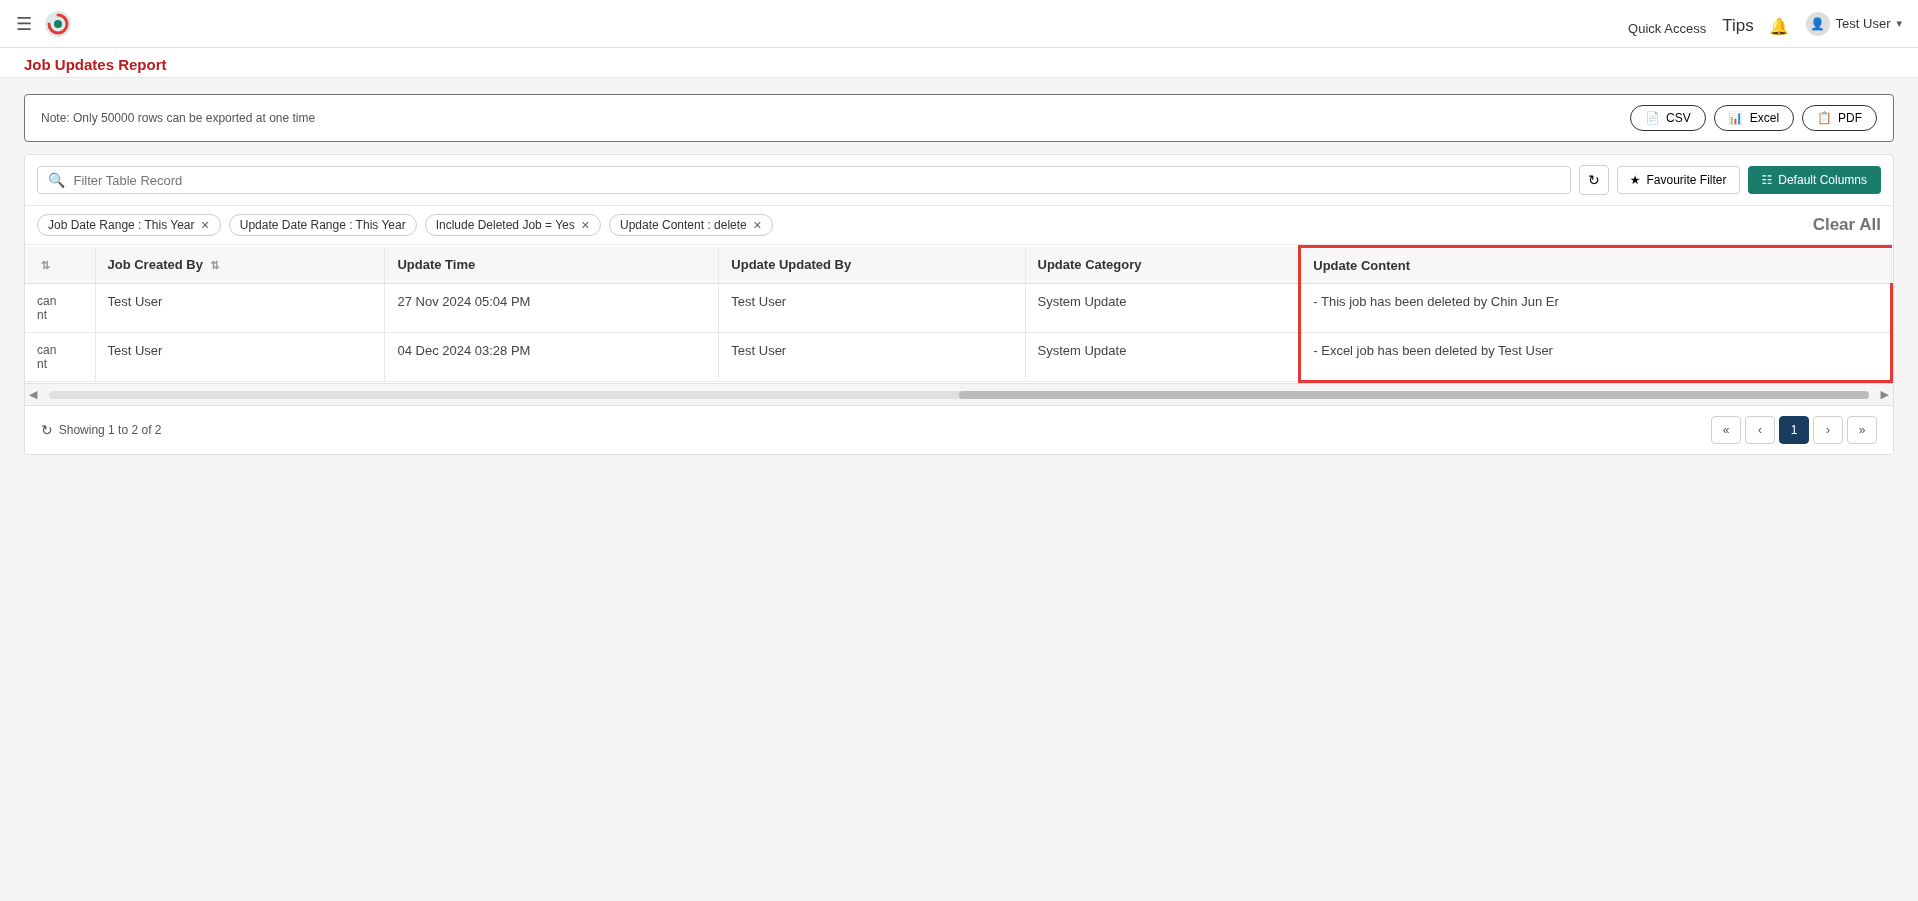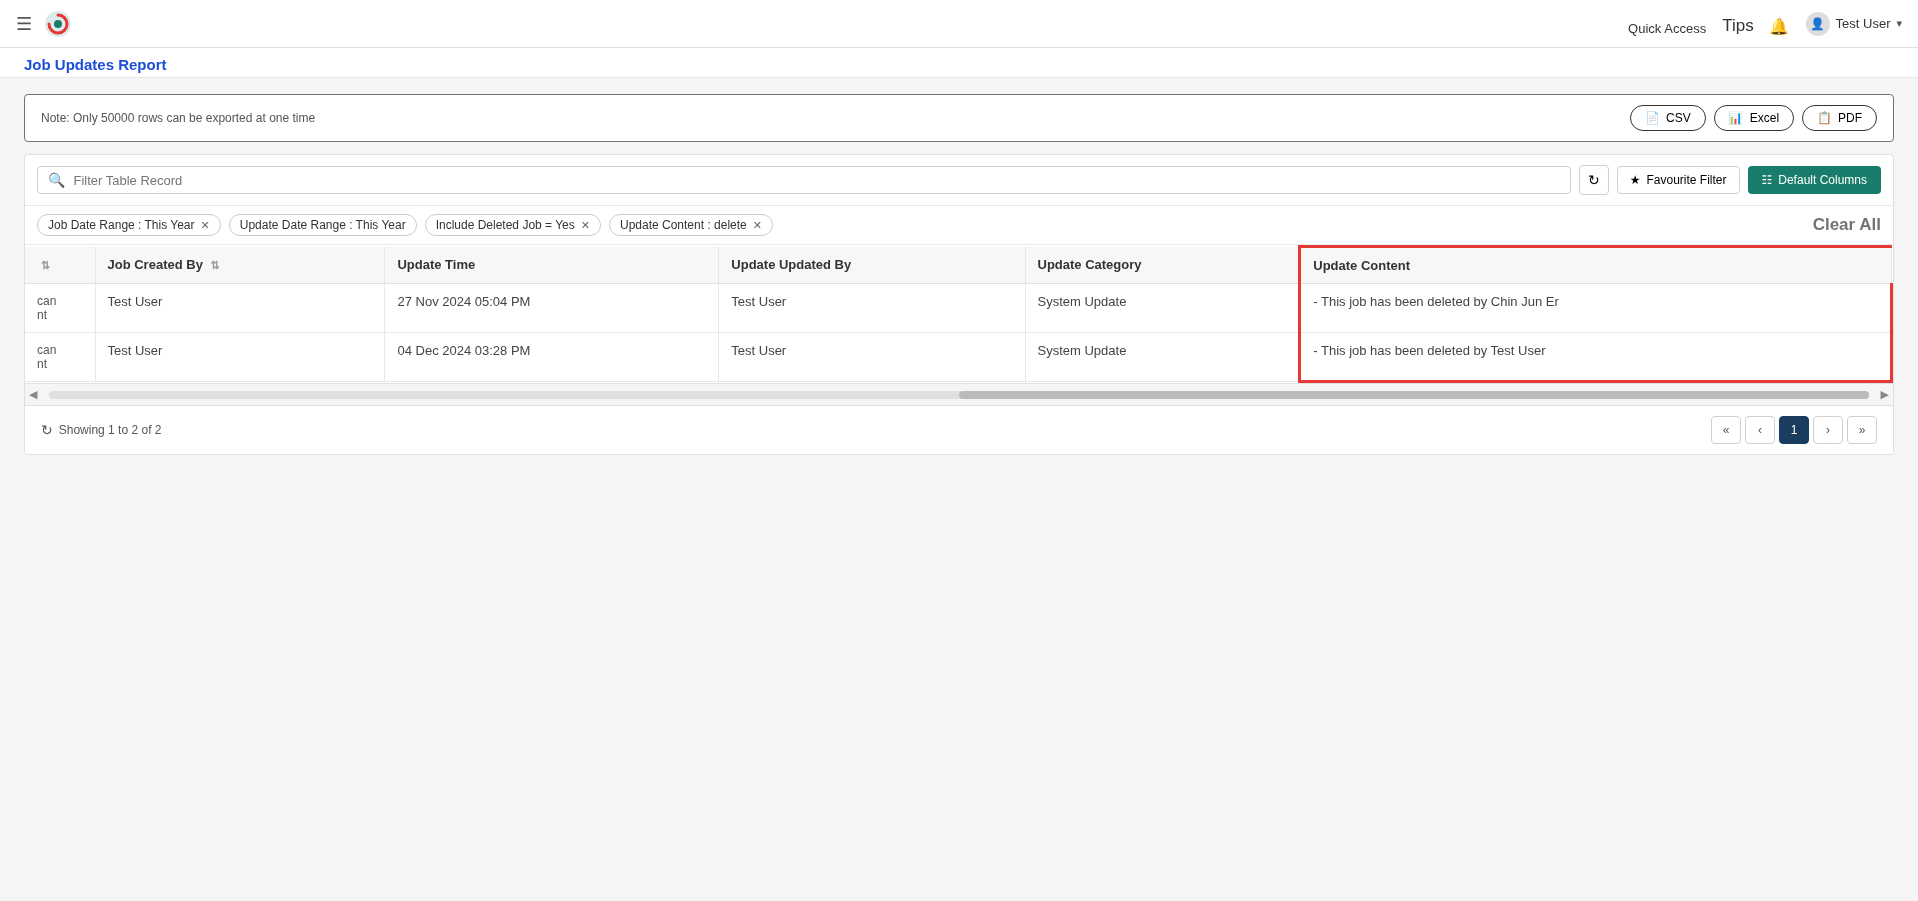--- a/index.html
+++ b/index.html
@@ -22,21 +22,21 @@
 
     
     .page-title-bar {
       background: #fff;
       padding: 8px 24px 4px 24px;
       border-bottom: 1px solid #e8e8e8;
     }
     .page-title {
       font-size: 15px;
       font-weight: 600;
-      color: #1d4ed8;
+      color: #b91c1c;
     }
 
     
     .main-content {
       padding: 16px 24px;
     }
 
     
     .note-bar {
       background: #fff;
@@ -411,21 +411,21 @@
 
           <tr>
             <td>
               <div class="trunc-cell">can</div>
               <div class="trunc-cell">nt</div>
             </td>
             <td>Test User</td>
             <td>04 Dec 2024 03:28 PM</td>
             <td>Test User</td>
             <td>System Update</td>
-            <td class="update-content-td" style="border-left:3px solid #e53935;border-right:3px solid #e53935;border-bottom:3px solid #e53935;min-height:80px;">- This job has been deleted by Test User</td>
+            <td class="update-content-td" style="border-left:3px solid #e53935;border-right:3px solid #e53935;border-bottom:3px solid #e53935;min-height:80px;">- Excel job has been deleted by Test User</td>
           </tr>
         </tbody>
       </table>
     </div>
 
     <div class="scroll-area">
       <span class="scroll-arrow">◀</span>
       <div class="scroll-track">
         <div class="scroll-thumb"></div>
       </div>

